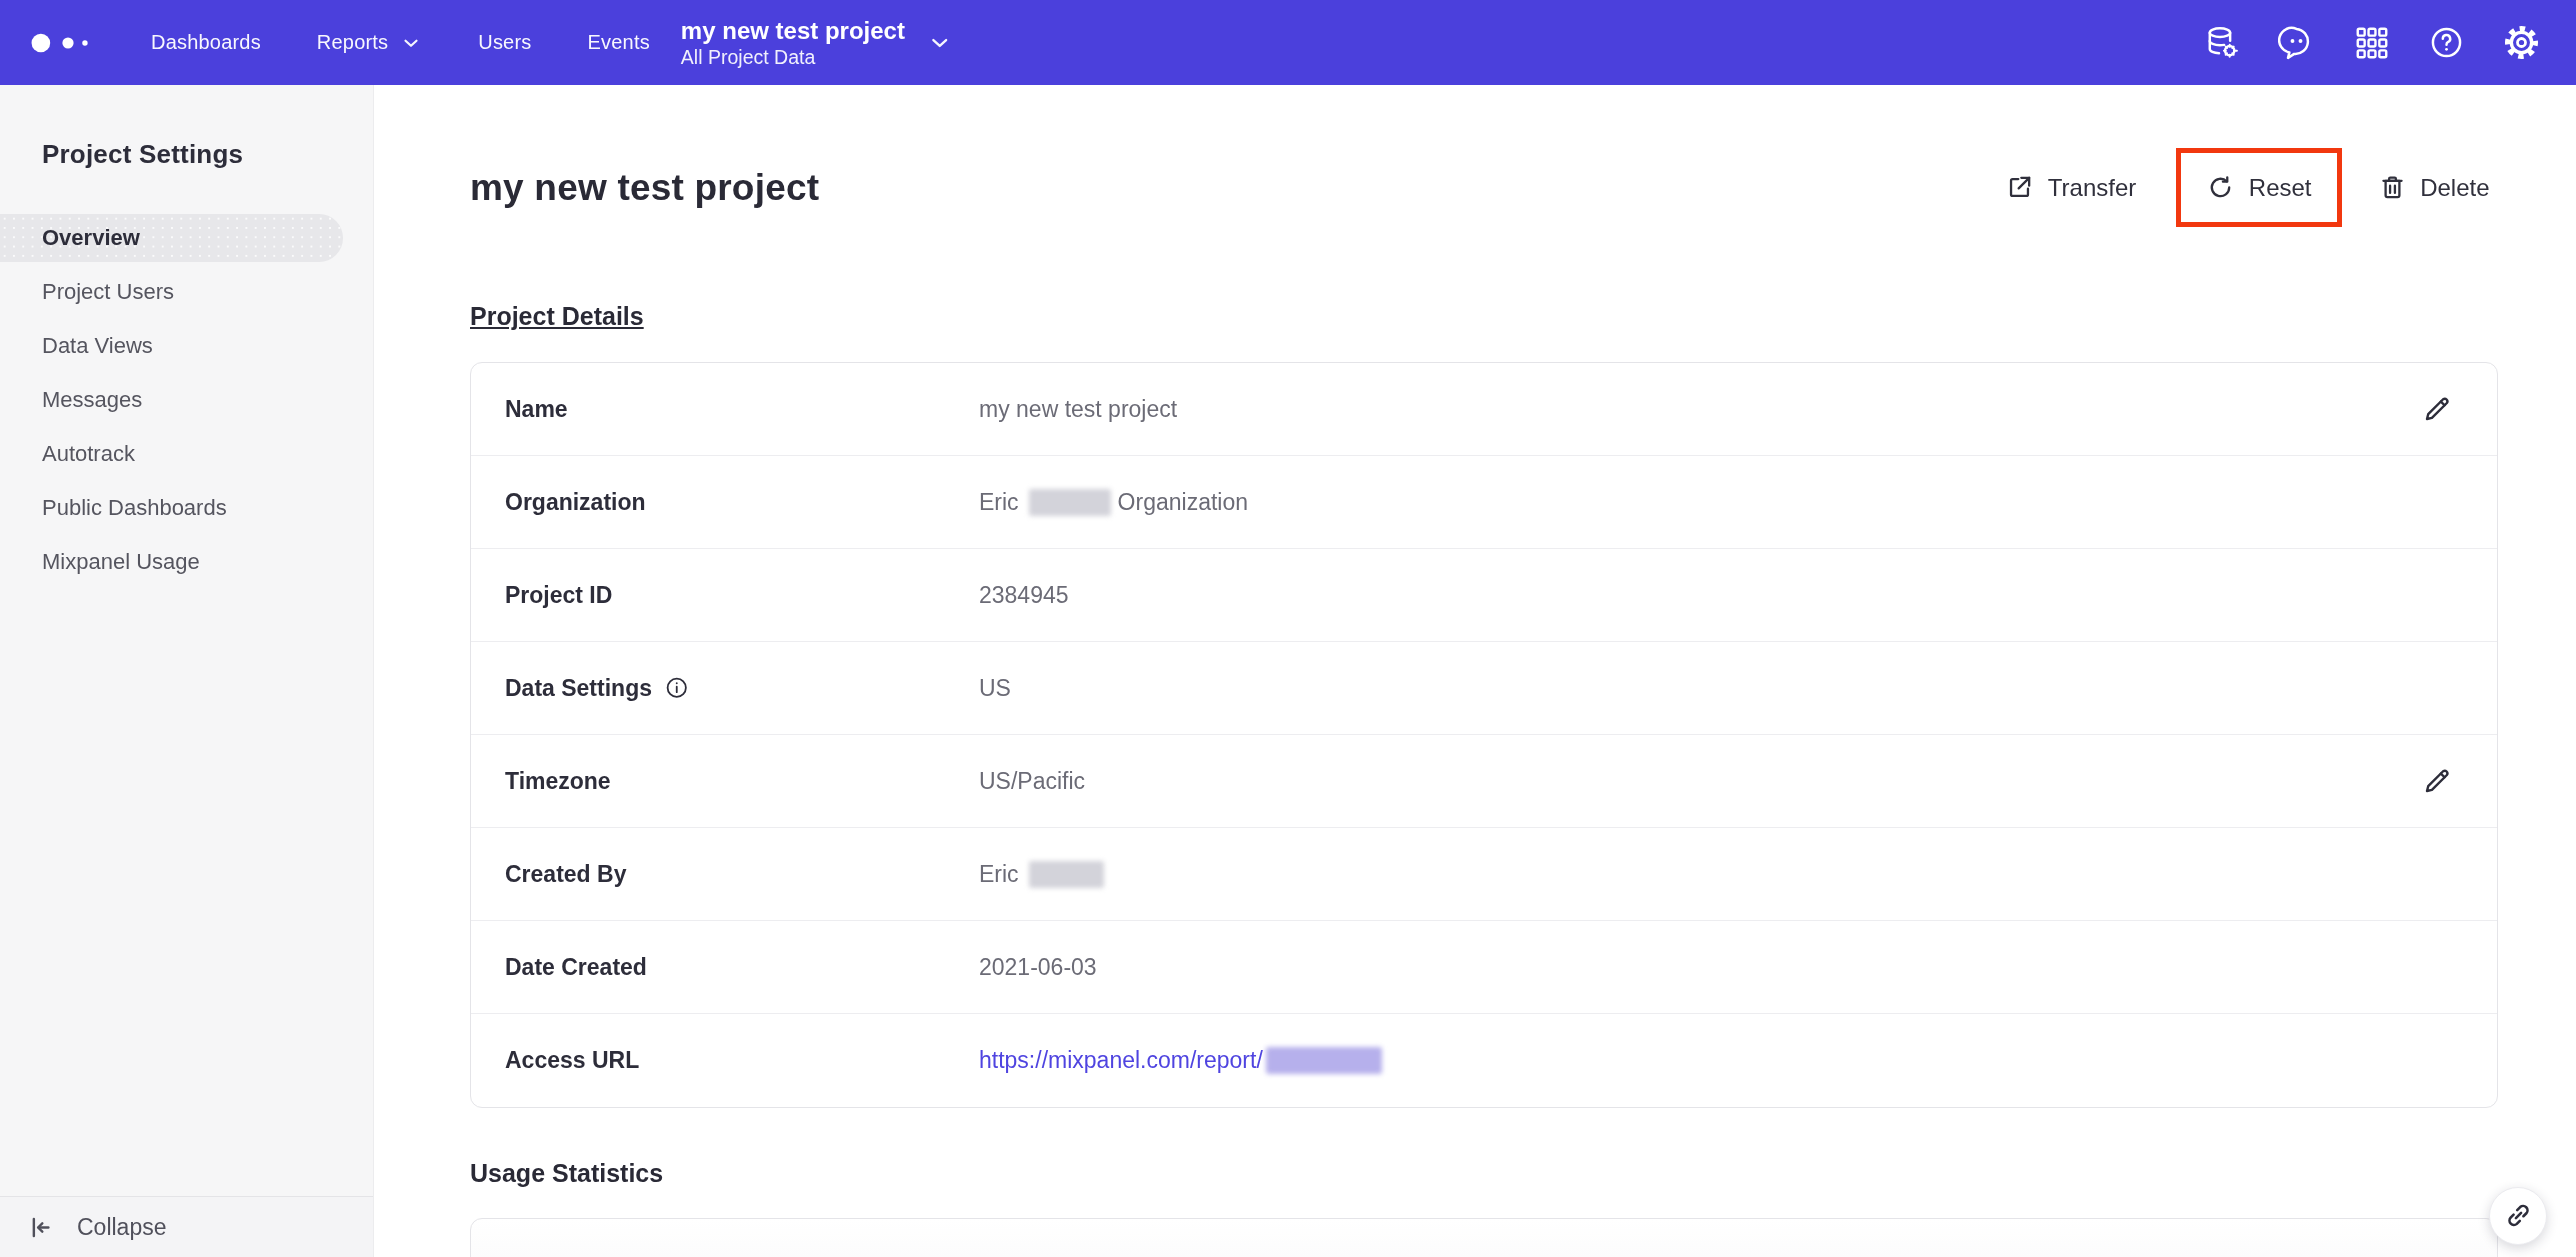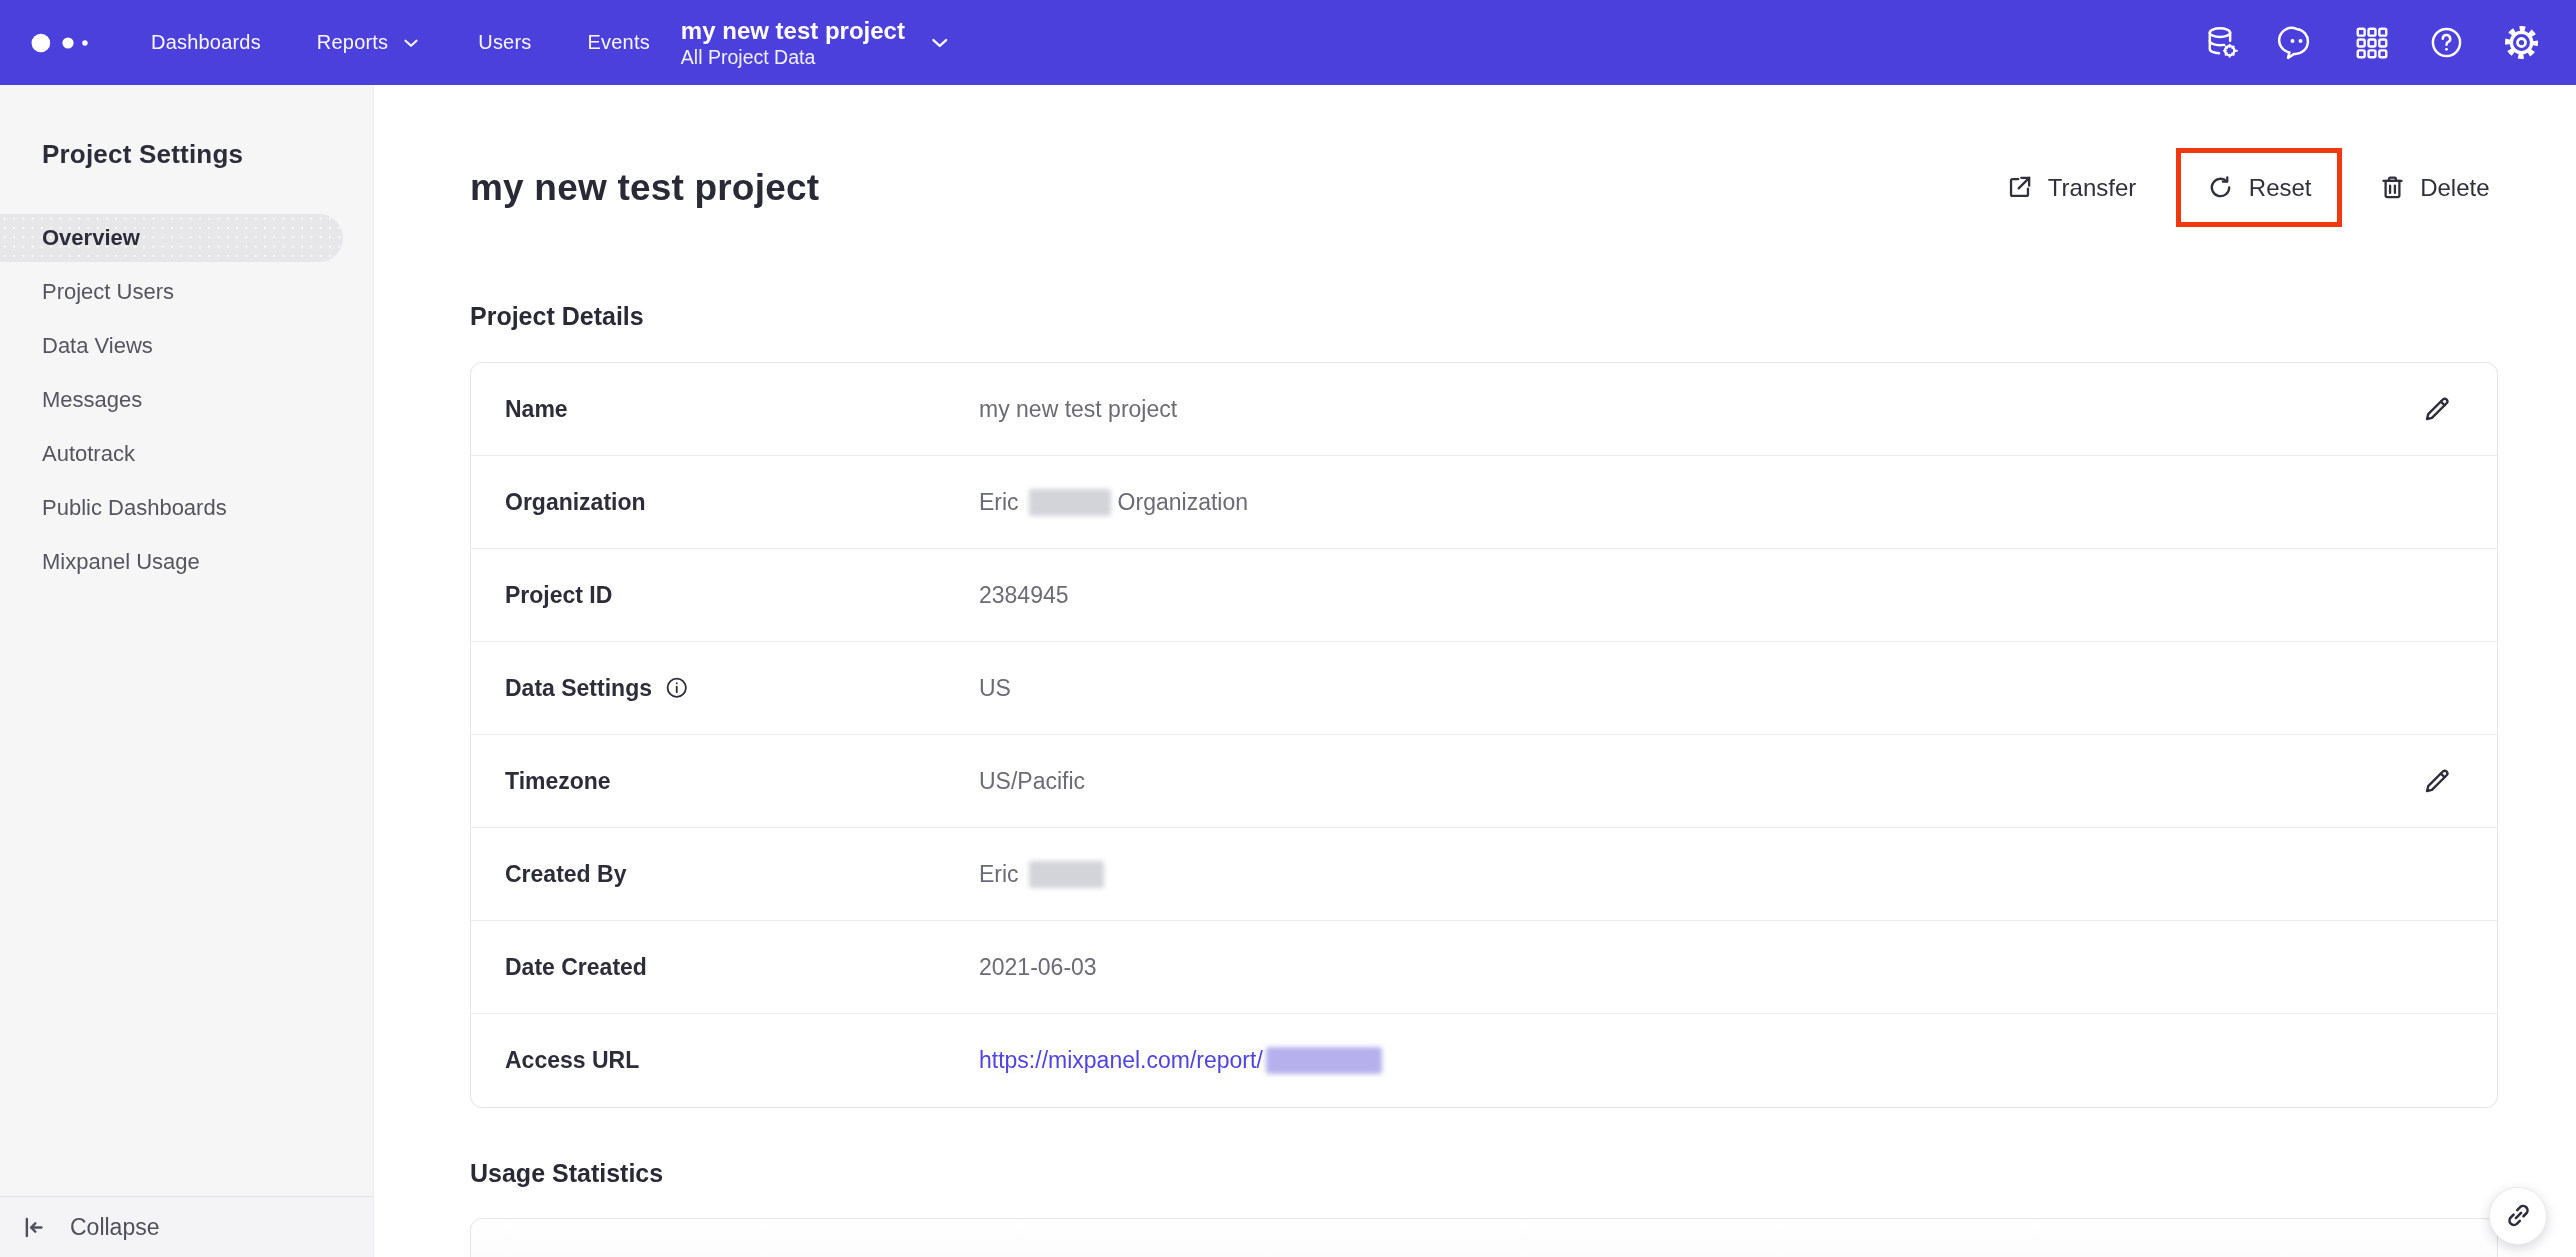--- a/index.html
+++ b/index.html
@@ -65,39 +65,39 @@
   .side-item.active {
     background-color: #e7e7ea;
     background-image: radial-gradient(rgba(255,255,255,0.85) 1.4px, transparent 1.4px);
     background-size: 9.3px 9.3px;
     border-radius: 0 27px 27px 0;
     color: #2d2d3a; font-weight: 700; height: 48px; margin: 2.5px 0;
   }
   .collapse-bar {
     position: absolute; left: 0; bottom: 0; width: 100%; height: 61px;
     border-top: 0.8px solid #e4e4e7; display: flex; align-items: center;
-    padding-left: 19px; gap: 22px; color: #50505b; font-size: 23px; cursor: pointer;
+    padding-left: 26px; gap: 22px; color: #50505b; font-size: 23px; cursor: pointer;
     background: #f4f4f6;
   }
 
   
   .main { position: absolute; left: 375px; top: 85px; right: 0; bottom: 0; background: #ffffff; overflow: hidden; }
   .content { margin-left: 95px; width: 2028px; }
   .title-row { margin-top: 66px; height: 73px; display: flex; align-items: center; justify-content: space-between; }
   .page-title { font-size: 37px; font-weight: 700; color: #2a2a36; letter-spacing: 0.2px; }
   .actions { display: flex; align-items: center; }
   .action-btn {
     display: flex; align-items: center; gap: 13.6px;
     background: transparent; border: none; cursor: pointer;
     font-size: 24px; color: #30303c; font-family: "Liberation Sans", sans-serif; font-weight: 500;
     padding: 15.3px 8.5px;
   }
   .reset-highlight { border: 5.1px solid #f2380f; margin: 0 27px 0 31px; padding: 5.1px 17px; }
   .section-heading { font-size: 25px; font-weight: 700; color: #2a2a36; }
-  .h-details { margin-top: 78px; }
+  .h-details { margin-top: 78px; text-decoration: underline; }
   .h-usage { margin-top: 51px; }
   .card {
     margin-top: 31px; width: 2028px;
     background: #ffffff; border: 0.8px solid #e4e4e8; border-radius: 12px;
   }
   .detail-row { height: 93px; display: flex; align-items: center; padding-left: 34px; border-bottom: 0.8px solid #ededf0; }
   .detail-row:last-child { border-bottom: none; }
   .row-label { width: 474px; display: flex; align-items: center; gap: 12px; font-size: 23px; font-weight: 700; color: #2d2d3a; }
   .row-value { font-size: 23px; color: #6b6b76; display: flex; align-items: center; }
   .row-value a { color: #4f44e0; text-decoration: none; display: flex; align-items: center; }

